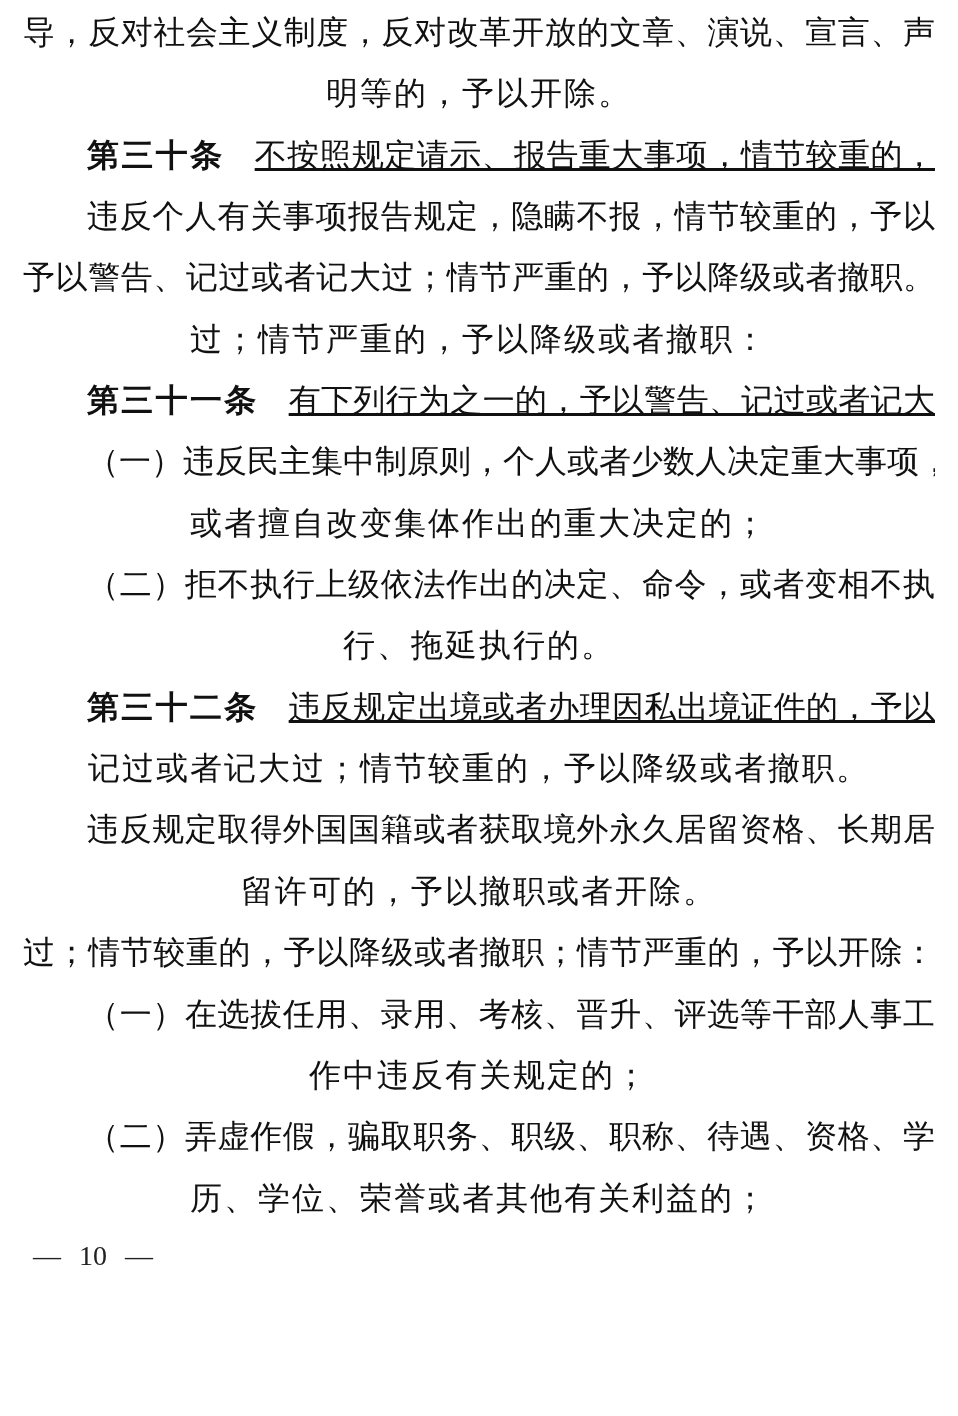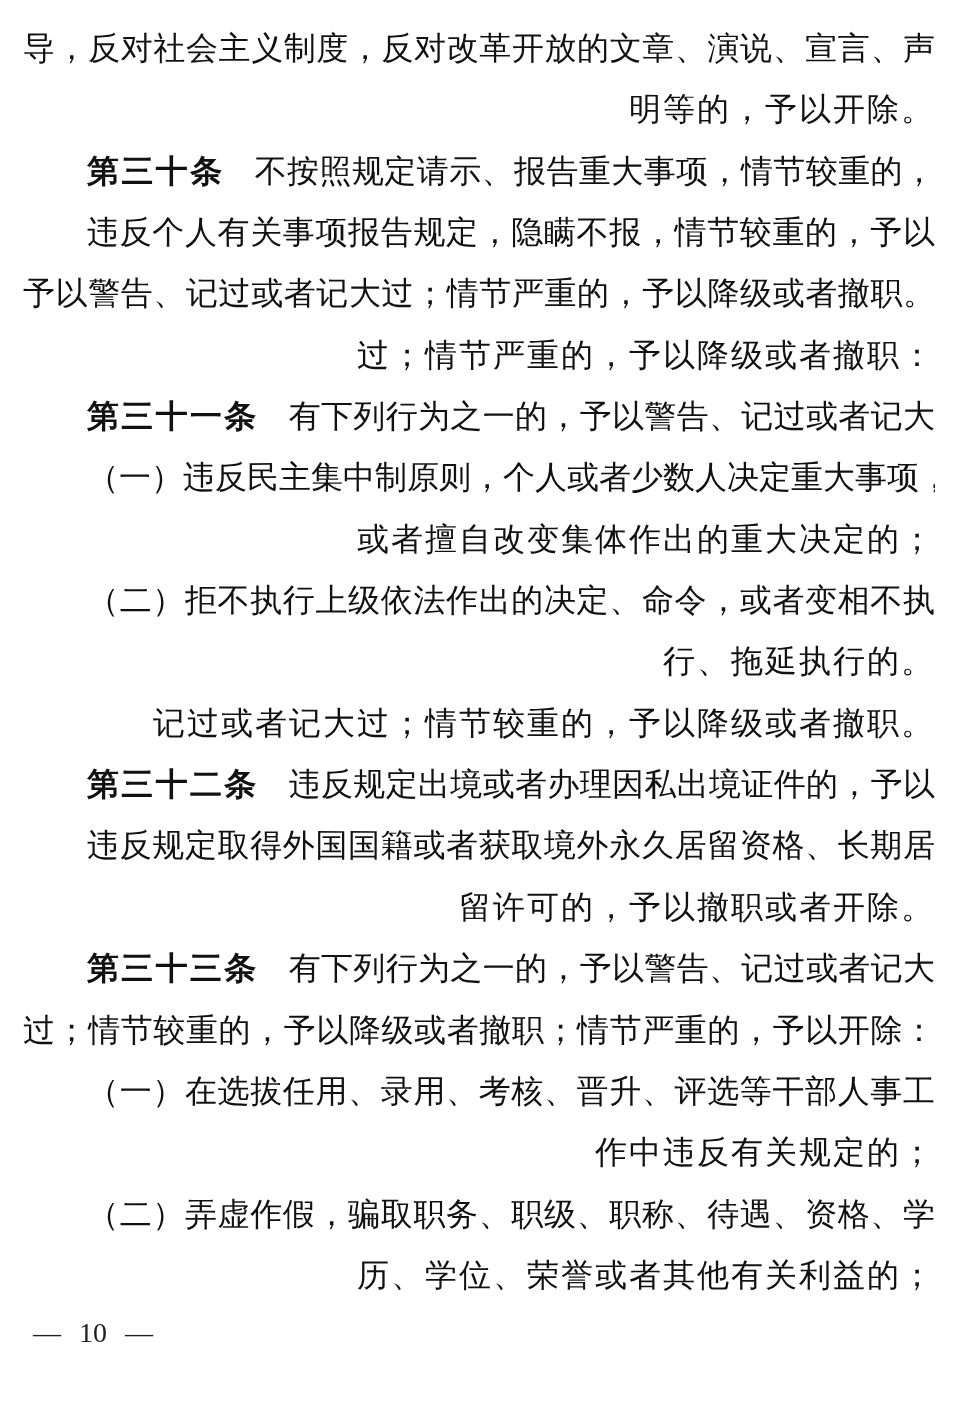--- a/index.html
+++ b/index.html
@@ -10,50 +10,51 @@
   .page {
     position: relative;
     width: 958px;
     height: 1416px;
     background: #ffffff;
     overflow: hidden;
     font-family: "Liberation Serif", serif;
     color: #111111;
   }
   .doc-body {
-    padding: 18px 23px 0 23px;
+    padding: 2px 23px 0 23px;
   }
   .ln {
     height: 61.35px;
     line-height: 61.35px;
     font-size: 32px;
     letter-spacing: 2px;
     white-space: nowrap;
     overflow: hidden;
-    text-align: right;
+    text-align: center;
   }
   
   .jf {
     text-align: justify;
     text-align-last: justify;
     text-justify: inter-character;
     letter-spacing: 0;
   }
   
   .in {
     padding-left: 64px;
   }
   
   .art {
     font-family: Liberation Mono, monospace;
     font-weight: 700;
     letter-spacing: 2px;
   }
   .rest {
     margin-left: 30px;
+    text-decoration: underline;
   }
   .footer {
     height: 54px;
     line-height: 54px;
     padding-left: 33px;
     font-size: 28px;
     color: #222222;
   }
   .footer .dash {
     display: inline-block;
@@ -78,26 +79,25 @@
     <div class="ln jf in">违反个人有关事项报告规定，隐瞒不报，情节较重的，予以</div>
     <div class="ln jf">予以警告、记过或者记大过；情节严重的，予以降级或者撤职。</div>
 
     <div class="ln">过；情节严重的，予以降级或者撤职：</div>
     <div class="ln jf in"><span class="art">第三十一条</span><span class="rest">有下列行为之一的，予以警告、记过或者记大</span></div>
     <div class="ln jf in">（一）违反民主集中制原则，个人或者少数人决定重大事项，</div>
     <div class="ln">或者擅自改变集体作出的重大决定的；</div>
     <div class="ln jf in">（二）拒不执行上级依法作出的决定、命令，或者变相不执</div>
     <div class="ln">行、拖延执行的。</div>
 
+    <div class="ln jf in"><span class="art">第三十二条</span><span class="rest">违反规定出境或者办理因私出境证件的，予以</span></div>
     <div class="ln">记过或者记大过；情节较重的，予以降级或者撤职。</div>
-    <div class="ln jf in"><span class="art">第三十二条</span><span class="rest">违反规定出境或者办理因私出境证件的，予以</span></div>
     <div class="ln jf in">违反规定取得外国国籍或者获取境外永久居留资格、长期居</div>
     <div class="ln">留许可的，予以撤职或者开除。</div>
 
-    <div class="ln jf in"><span class="art">第三十三条</span><span class="rest">有下列行为之一的，予以警告、记过或者记大</span></div>
     <div class="ln jf">过；情节较重的，予以降级或者撤职；情节严重的，予以开除：</div>
     <div class="ln jf in">（一）在选拔任用、录用、考核、晋升、评选等干部人事工</div>
     <div class="ln">作中违反有关规定的；</div>
     <div class="ln jf in">（二）弄虚作假，骗取职务、职级、职称、待遇、资格、学</div>
     <div class="ln">历、学位、荣誉或者其他有关利益的；</div>
 
   </div>
 
   <div class="footer">
     <span class="dash">—</span><span class="pageno">10</span><span class="dash">—</span>

